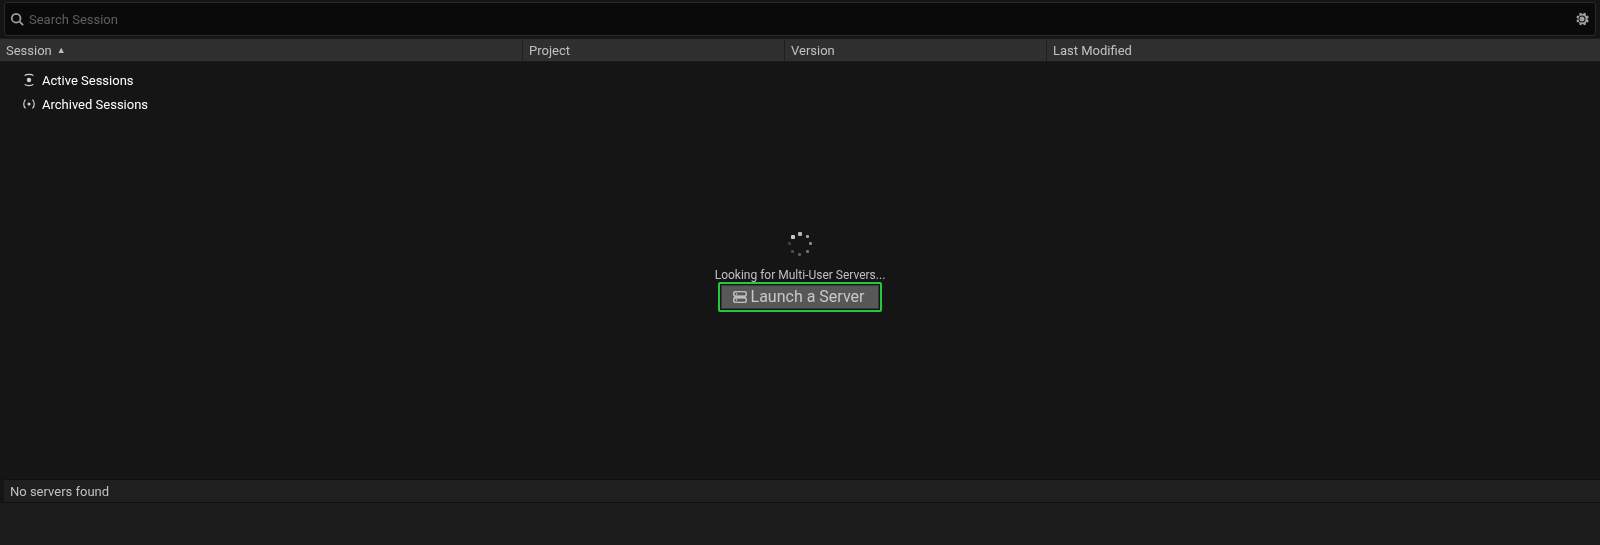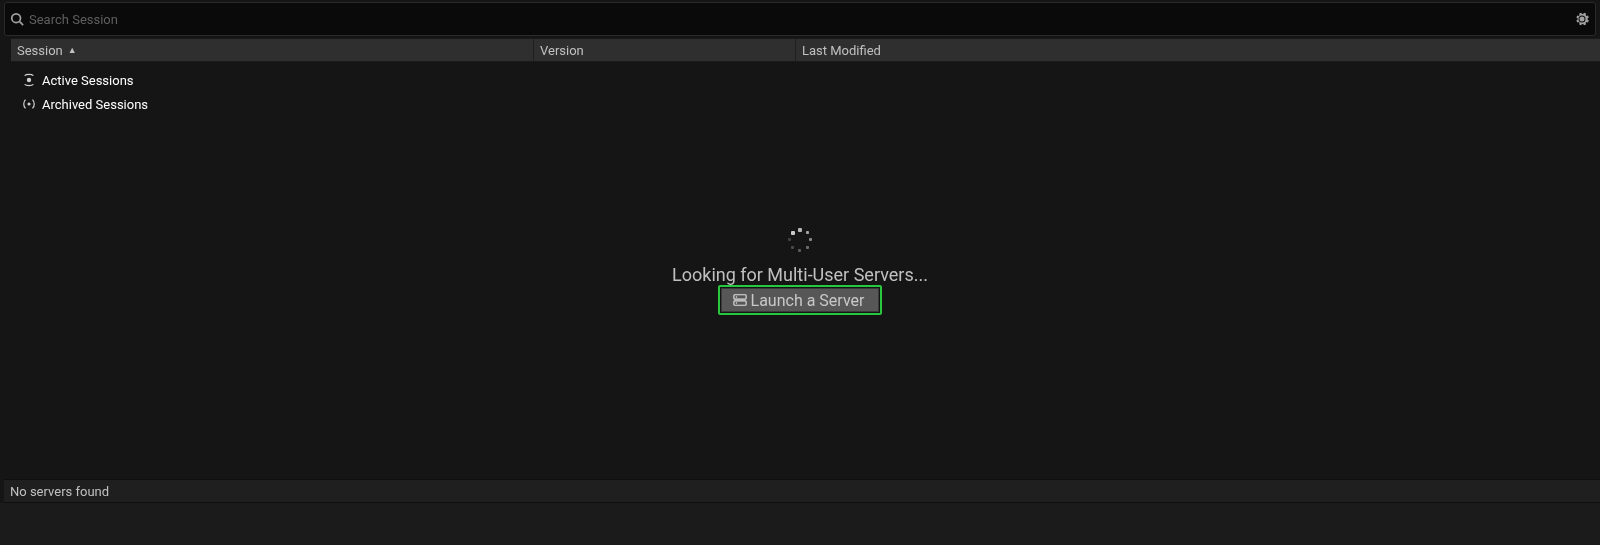--- a/index.html
+++ b/index.html
@@ -57,21 +57,20 @@
       cursor: pointer;
     }
     .column-headers {
       height: 24px;
       background: #2f2f2f;
       display: flex;
       align-items: center;
       margin-top: 2px;
       border-top: 1px solid #1a1a1a;
       border-bottom: 1px solid #1a1a1a;
-      margin-left: 11px;
     }
     .col-header {
       padding: 0 6px;
       color: #c0c0c0;
       border-left: 1px solid #1f1f1f;
       height: 100%;
       display: flex;
       align-items: center;
       cursor: pointer;
     }
@@ -127,21 +126,21 @@
     }
     .spinner-dot {
       position: absolute;
       width: 3px;
       height: 3px;
       background: #c8c8c8;
       border-radius: 1px;
     }
     .looking-text {
       color: #c0c0c0;
-      font-size: 18px;
+      font-size: 12px;
       margin-bottom: 0;
     }
     .launch-button-highlight {
       border: 2px solid #27c840;
       border-radius: 2px;
       padding: 1px;
     }
     .launch-button {
       background: #575757;
       border: 1px solid #3a3a3a;
@@ -203,20 +202,23 @@
       <path d="M13.5 8.5v-1l1.3-1-0.8-1.9-1.6 0.3-0.7-0.7 0.3-1.6-1.9-0.8-1 1.3h-1l-1-1.3-1.9 0.8 0.3 1.6-0.7 0.7-1.6-0.3-0.8 1.9 1.3 1v1l-1.3 1 0.8 1.9 1.6-0.3 0.7 0.7-0.3 1.6 1.9 0.8 1-1.3h1l1 1.3 1.9-0.8-0.3-1.6 0.7-0.7 1.6 0.3 0.8-1.9-1.3-1zM8 11.5a3.5 3.5 0 110-7 3.5 3.5 0 010 7z"></path>
     </svg>
   </span>
 </div>
 
 <div class="column-headers">
   <div class="col-header col-session">
     <span>Session</span>
     <span class="sort-arrow">▲</span>
   </div>
+  <div class="col-header col-project">
+    <span>Project</span>
+  </div>
   <div class="col-header col-version">
     <span>Version</span>
   </div>
   <div class="col-header col-lastmod">
     <span>Last Modified</span>
   </div>
 </div>
 
 <div class="tree-area">
   <div class="tree-item">

